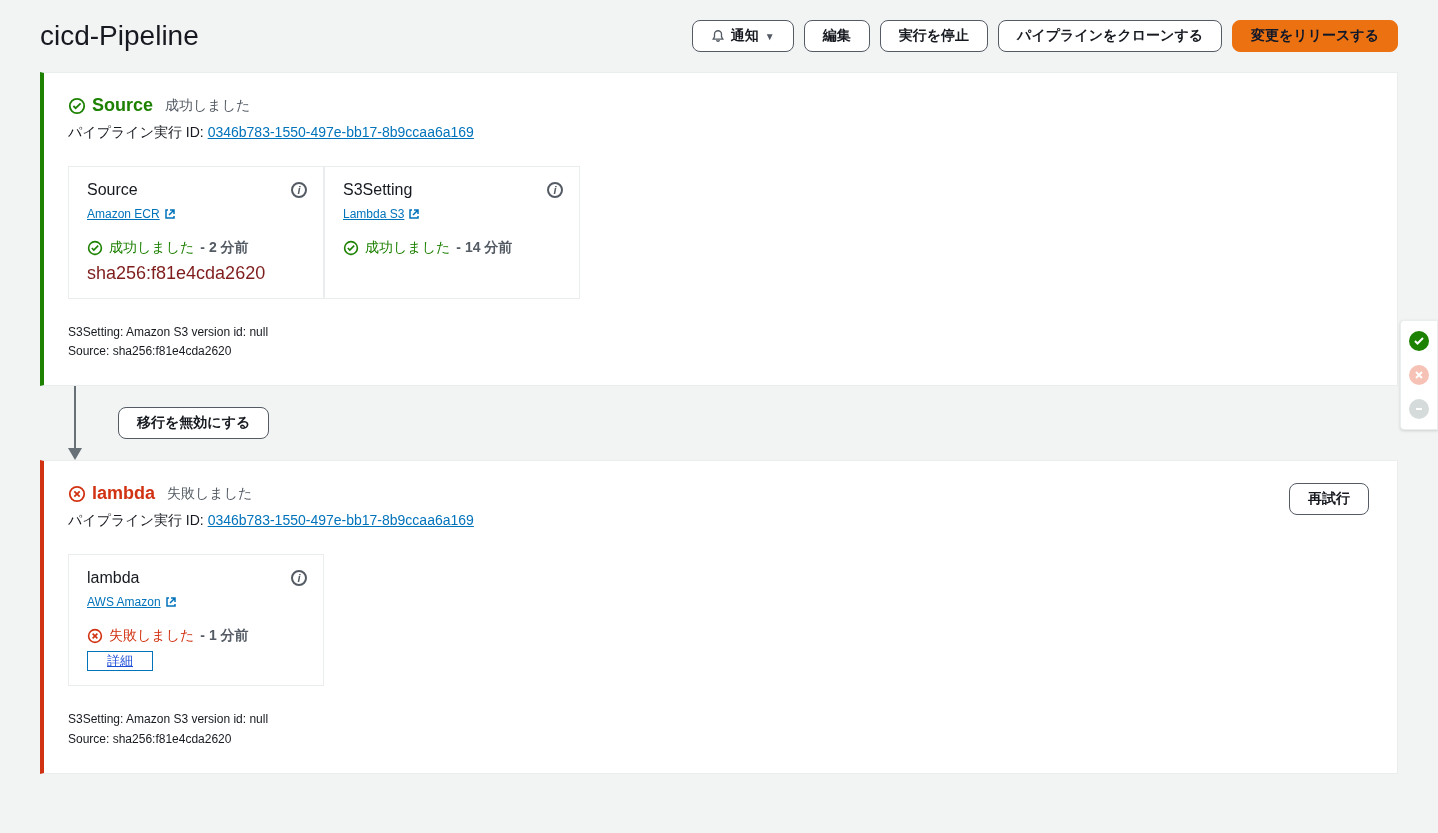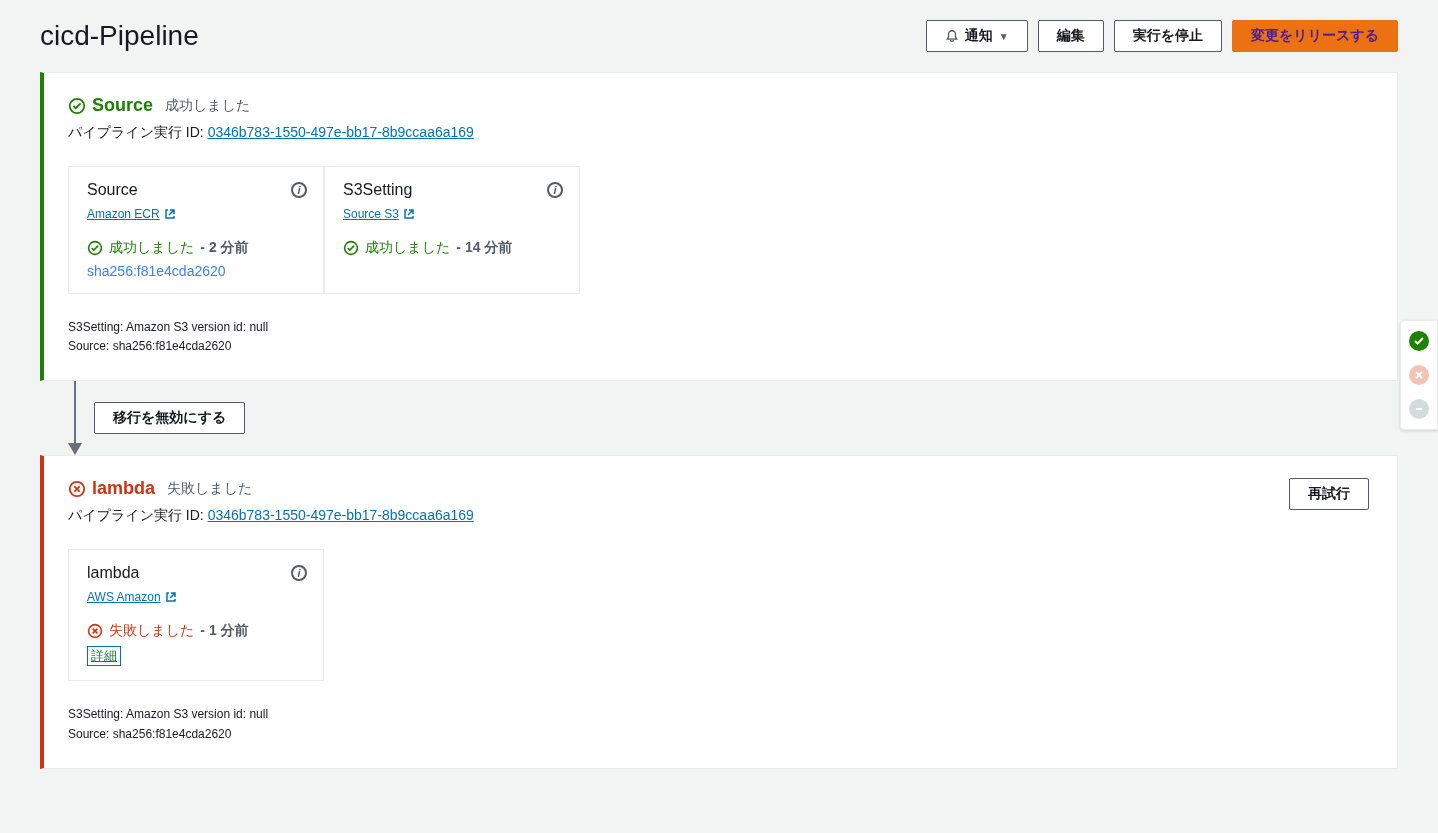--- a/index.html
+++ b/index.html
@@ -1,22 +1,22 @@
 <!DOCTYPE html>
 <html><head>
 <meta charset="utf-8">
 <style>
   * { box-sizing: border-box; margin: 0; padding: 0; }
   body { font-family: "Amazon Ember","Helvetica Neue",Arial,sans-serif; background:#f2f3f3; color:#16191f; font-size:14px; }
   .page { padding: 10px 40px 40px 40px; max-width:1438px; }
   .header { display:flex; justify-content:space-between; margin-bottom:20px; margin-top:10px;}
   .title { font-size:28px; font-weight:400; color:#16191f; }
   .actions { display:flex; gap:10px; }
-  .btn { background:#fff; border:1px solid #545b64; padding:6px 18px; font-size:14px; font-weight:700; color:#16191f; cursor:pointer; display:inline-flex; align-items:center; gap:6px; border-radius:2px;}
-  .btn.primary { background:#ec7211; border-color:#ec7211; color:#4c1d95; }
+  .btn { background:#fff; border:1px solid #545b64; padding:6px 18px; font-size:14px; font-weight:700; color:#16191f; cursor:pointer; display:inline-flex; align-items:center; gap:6px; border-radius:8px;}
+  .btn.primary { background:#ec7211; border-color:#ec7211; color:#0f172a; }
   .btn .caret { font-size:10px; color:#545b64;}
   .bell-icon { width:14px; height:14px; }
   .stage { background:#fff; border:1px solid #eaeded; border-left:4px solid; margin-bottom:0; padding:22px 28px 24px 24px; position:relative;}
   .stage.success { border-left-color:#1d8102; }
   .stage.fail { border-left-color:#d13212; }
   .stage-header { display:flex; align-items:flex-start; justify-content:space-between; }
   .stage-title-row { display:flex; align-items:center; gap:12px; }
   .stage-title { font-size:18px; font-weight:700; display:flex; align-items:center; gap:6px;}
   .stage-title.success { color:#1d8102; }
   .stage-title.fail { color:#d13212; }
@@ -26,29 +26,29 @@
   .action-cards { display:flex; gap:0; margin-top:24px; }
   .card { border:1px solid #eaeded; padding:14px 18px; width:256px; position:relative; }
   .card + .card { border-left:1px solid #eaeded; }
   .card-title { font-size:16px; font-weight:400; color:#16191f; margin-bottom:6px;}
   .card-link { color:#0073bb; font-size:12px; display:inline-flex; align-items:center; gap:4px; margin-bottom:12px;}
   .info-icon { position:absolute; top:15px; right:16px; width:16px; height:16px; border:2px solid #545b64; border-radius:50%; display:flex; align-items:center; justify-content:center; font-size:11px; font-weight:700; color:#545b64; font-style:italic;}
   .status-line { display:flex; align-items:center; gap:6px; font-size:14px; margin-top:6px;}
   .status-line.success .label { color:#1d8102; }
   .status-line.fail .label { color:#d13212; }
   .status-line .time { color:#545b64;font-weight:bold; }
-  .hash { font-size:14px; color:#3b82f6; margin-top:6px;}
+  .hash { font-size:18px; color:#7f1d1d; margin-top:6px;}
   .artifact-lines { margin-top:24px; font-size:12px; line-height:1.6;}
-  .transition { display:flex; align-items:center; gap:12px; margin:0 0 0 28px; }
+  .transition { display:flex; align-items:center; gap:36px; margin:0 0 0 28px; }
   .arrow { display:flex; flex-direction:column; align-items:center; }
   .arrow-line { width:2px; height:62px; background:#687078; }
   .arrow-head { width:0; height:0; border-left:7px solid transparent; border-right:7px solid transparent; border-top:12px solid #687078;}
   .disable-btn { margin-top:0;}
   .external { width:12px; height:12px; }
-  .detail-link { color:#15803d; border:1px solid #0073bb; padding:0px 3px; font-size:13px; display:inline-block; margin-top:6px;}
+  .detail-link { color:#1d4ed8; border:1px solid #0073bb; padding:0px 19px; font-size:13px; display:inline-block; margin-top:6px;}
   .retry-wrap { }
   .floating { position:fixed; right:0px; top:320px; background:#fff; border:1px solid #eaeded; box-shadow:0 1px 3px rgba(0,0,0,0.15); border-radius:4px 0 0 4px; padding:10px 8px; display:flex; flex-direction:column; gap:14px; align-items:center;}
   .pill { width:20px; height:20px; border-radius:50%; display:flex; align-items:center; justify-content:center;}
   .pill.green{ background:#1d8102; color:#fff;}
   .pill.light-red{ background:#f5c2b5; color:#fff;}
   .pill.gray{ background:#d5dbdb; color:#fff;}
   svg { display:block; }
 </style>
 </head>
 <body>
@@ -59,20 +59,21 @@
     <div class="actions">
       <button class="btn">
         <svg class="bell-icon" viewBox="0 0 16 16">
             <path fill="none" stroke="#545b64" stroke-width="1.5" d="M8 2a4 4 0 0 0-4 4v3l-1.5 2.5h11L12 9V6a4 4 0 0 0-4-4zM6.5 12.5a1.5 1.5 0 0 0 3 0"></path>
           </svg>
         <span>通知</span>
         <span class="caret">▼</span>
       </button>
       <button class="btn">編集</button>
       <button class="btn">実行を停止</button>
+      <button class="btn">パイプラインをクローンする</button>
       <button class="btn primary">変更をリリースする</button>
     </div>
   </div>
 
   <div class="stage success">
     <div class="stage-header">
       <div>
         <div class="stage-title-row">
           <div class="stage-title success">
             <svg width="18" height="18" viewBox="0 0 20 20">
@@ -108,21 +109,21 @@
           <span class="label">成功しました</span>
           <span class="time">- <span>2 分前</span></span>
         </div>
         <div class="hash">sha256:f81e4cda2620</div>
       </div>
 
       <div class="card">
         <div class="info-icon">i</div>
         <div class="card-title">S3Setting</div>
         <a href="#" class="card-link">
-          <span>Source S3</span>
+          <span>Lambda S3</span>
           <svg class="external" viewBox="0 0 12 12">
               <path fill="none" stroke="#0073bb" stroke-width="1.5" d="M4 2H2v8h8V8M6 2h4v4M10 2L5 7"></path>
             </svg>
         </a>
         <div class="status-line success">
           <svg width="16" height="16" viewBox="0 0 20 20">
               <circle cx="10" cy="10" r="8" fill="none" stroke="#1d8102" stroke-width="2"></circle>
               <path d="M6 10l2.5 2.5L14 7" fill="none" stroke="#1d8102" stroke-width="2"></path>
             </svg>
           <span class="label">成功しました</span>

